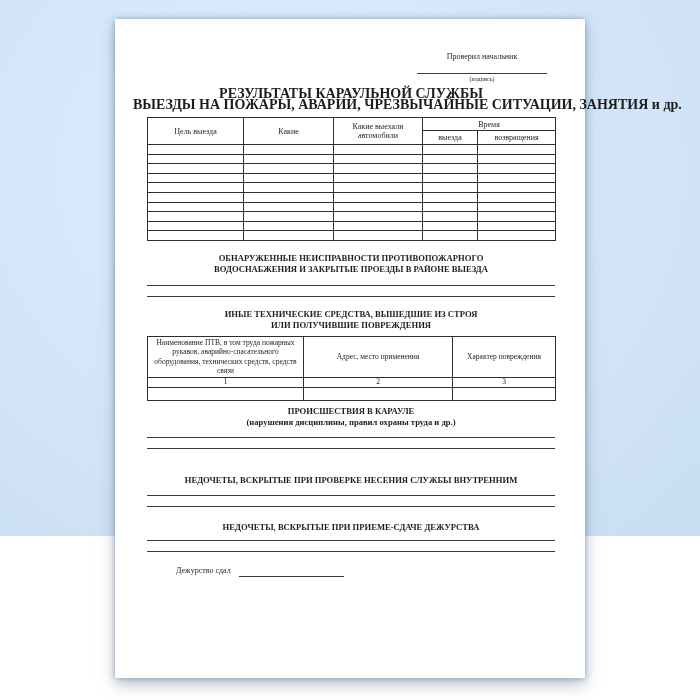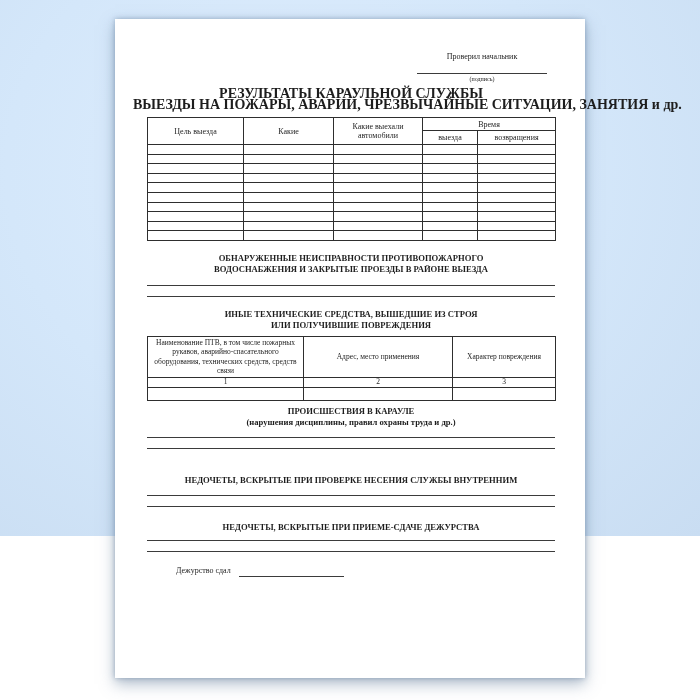--- a/index.html
+++ b/index.html
@@ -179,21 +179,21 @@
     </div>
 
     <table class="equip">
       <colgroup>
         <col style="width:156px">
           <col style="width:149px">
           <col style="width:103px">
       </colgroup>
       <tbody>
         <tr>
-          <th>Наименование ПТВ, в том числе пожарных рукавов, аварийно-спасательного оборудования, технических средств, средств связи</th>
+          <th>Наименование ПТВ, в том труда пожарных рукавов, аварийно-спасательного оборудования, технических средств, средств связи</th>
           <th>Адрес, место применения</th>
           <th>Характер повреждения</th>
         </tr>
         <tr class="num-row">
           <td>1</td>
           <td>2</td>
           <td>3</td>
         </tr>
         <tr class="blank-row">
           <td></td>

